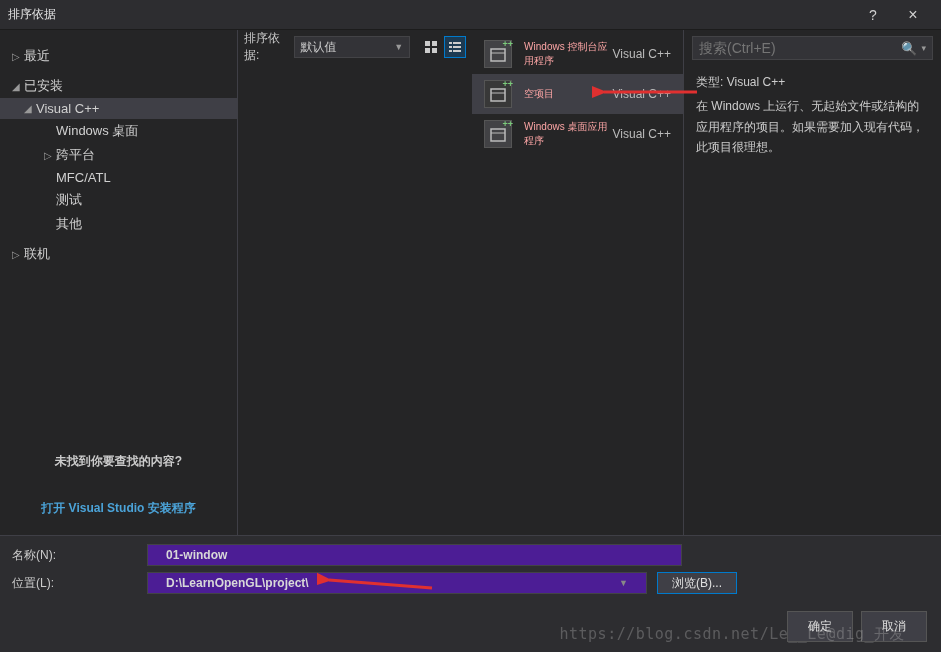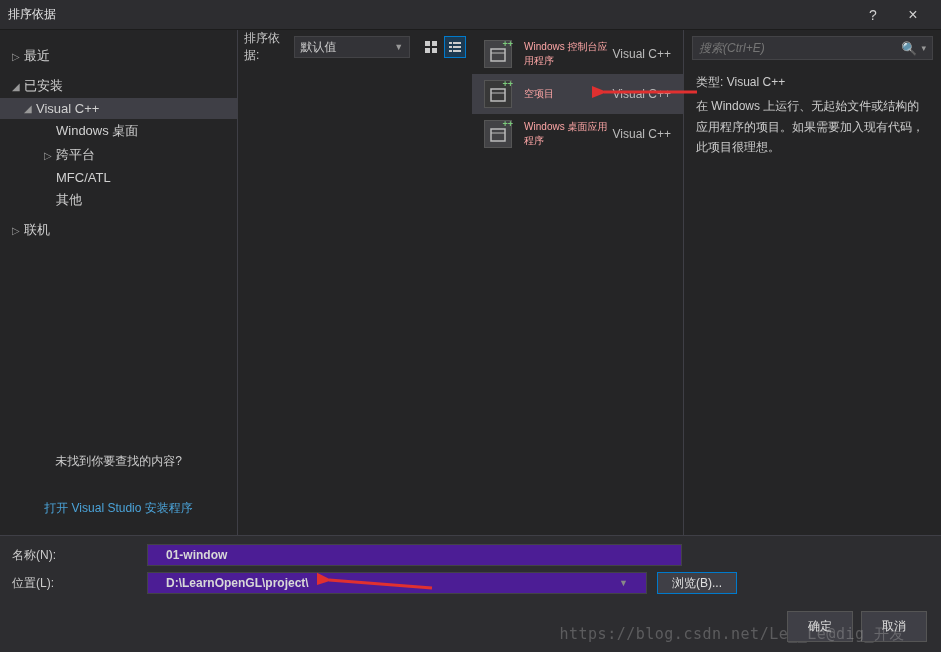--- a/index.html
+++ b/index.html
@@ -26,21 +26,21 @@
 }
 .tree { flex: 1; }
 .tree-item {
   display: flex; align-items: center; padding: 3px 4px 3px 12px;
   cursor: pointer; font-size: 13px; color: #d0d0d0;
 }
 .tree-item .arrow { width: 12px; display: inline-block; color: #999; font-size: 10px; }
 .tree-item.lvl1 { padding-left: 24px; }
 .tree-item.lvl2 { padding-left: 44px; }
 .tree-item.selected { background: #3f3f46; }
-.sidebar-footer { padding: 0 20px 10px 20px; text-align: center; }
+.sidebar-footer { padding: 0 20px 10px 20px; text-align: center; font-weight: bold; }
 .sidebar-footer .q { color: #ccc; margin-bottom: 6px; }
 .sidebar-footer .link { color: #4ba3d8; cursor: pointer; margin-top: 30px; }
 
 .center {
   width: 446px; background: #252526; display: flex; flex-direction: row;
   border-right: 1px solid #3f3f46;
 }
 .toolbar {
   height: 34px; display: flex; align-items: center; padding: 0 6px; gap: 6px;
 }
@@ -85,21 +85,21 @@
 
 .rightpane {
   flex: 1; background: #252526; padding: 6px 8px;
 }
 .search-wrap {
   display: flex; align-items: center; background: #333337;
   border: 1px solid #434346; height: 24px; padding: 0 6px;
 }
 .search-wrap input {
   flex: 1; background: transparent; border: none; outline: none;
-  color: #ccc; font-size: 12px; font-style: italic;
+  color: #ccc; font-size: 14px;
 }
 .search-wrap .sicon { color: #999; font-size: 13px; }
 .desc { padding: 12px 4px; line-height: 1.7; color: #ccc; font-size: 12px; }
 .desc .type-label { color: #ccc; }
 
 .bottom {
   background: #2d2d30; padding: 8px 12px 0 12px;
   border-top: 1px solid #3f3f46;
 }
 .form-row { display: flex; align-items: center; margin-bottom: 6px; }
@@ -160,20 +160,24 @@
           <span class="arrow"></span>
           <span>Windows 桌面</span>
         </div>
         <div class="tree-item lvl2">
           <span class="arrow">▷</span>
           <span>跨平台</span>
         </div>
         <div class="tree-item lvl2">
           <span class="arrow"></span>
           <span>MFC/ATL</span>
+        </div>
+        <div class="tree-item lvl2">
+          <span class="arrow"></span>
+          <span>测试</span>
         </div>
         <div class="tree-item lvl2">
           <span class="arrow"></span>
           <span>其他</span>
         </div>
         <div class="tree-item lvl0" style="margin-top: 6px;">
           <span class="arrow">▷</span>
           <span>联机</span>
         </div>
       </div>

